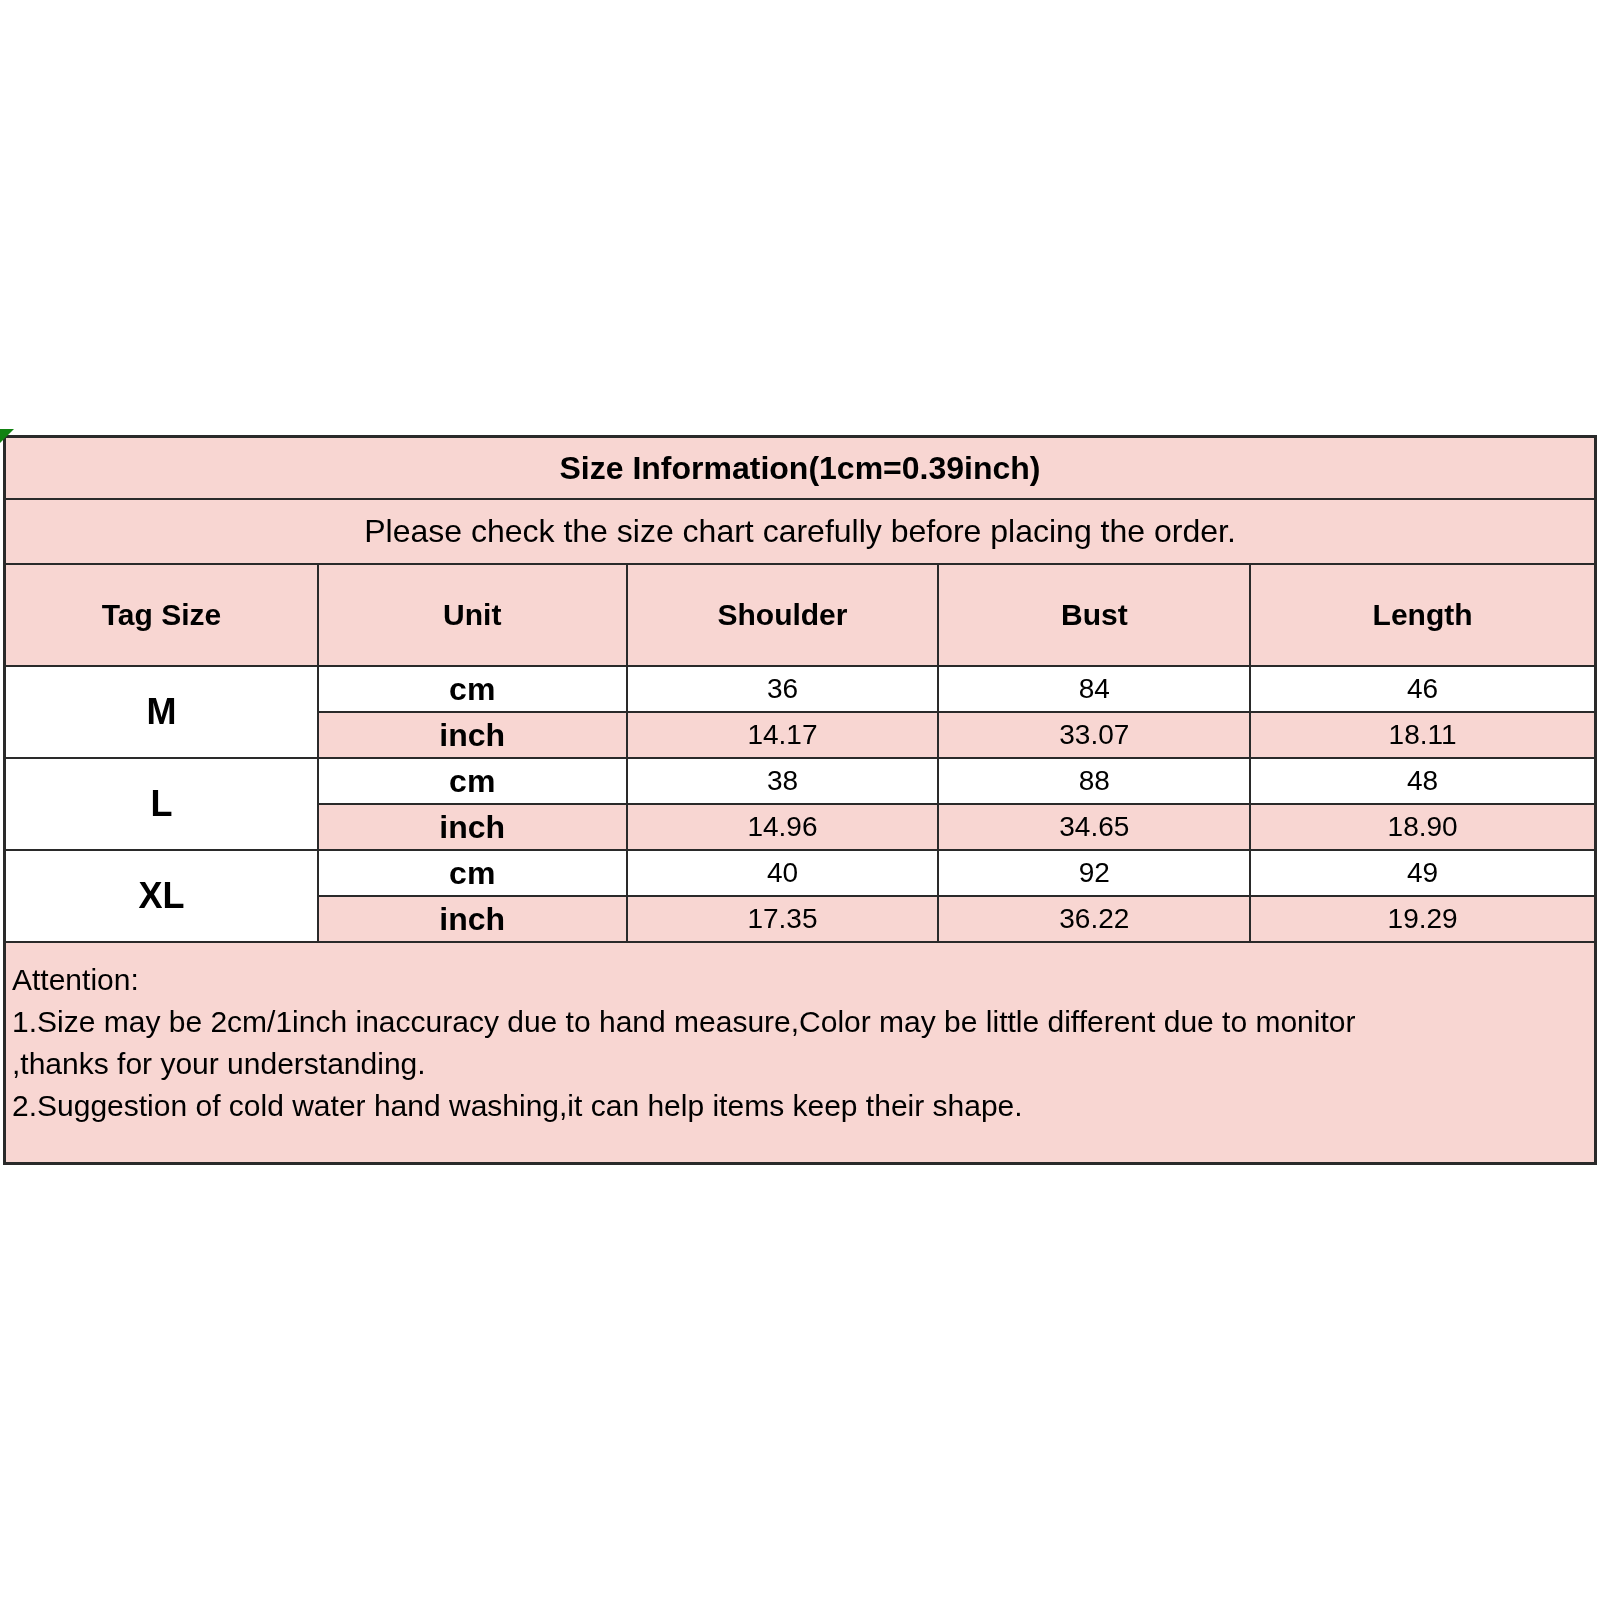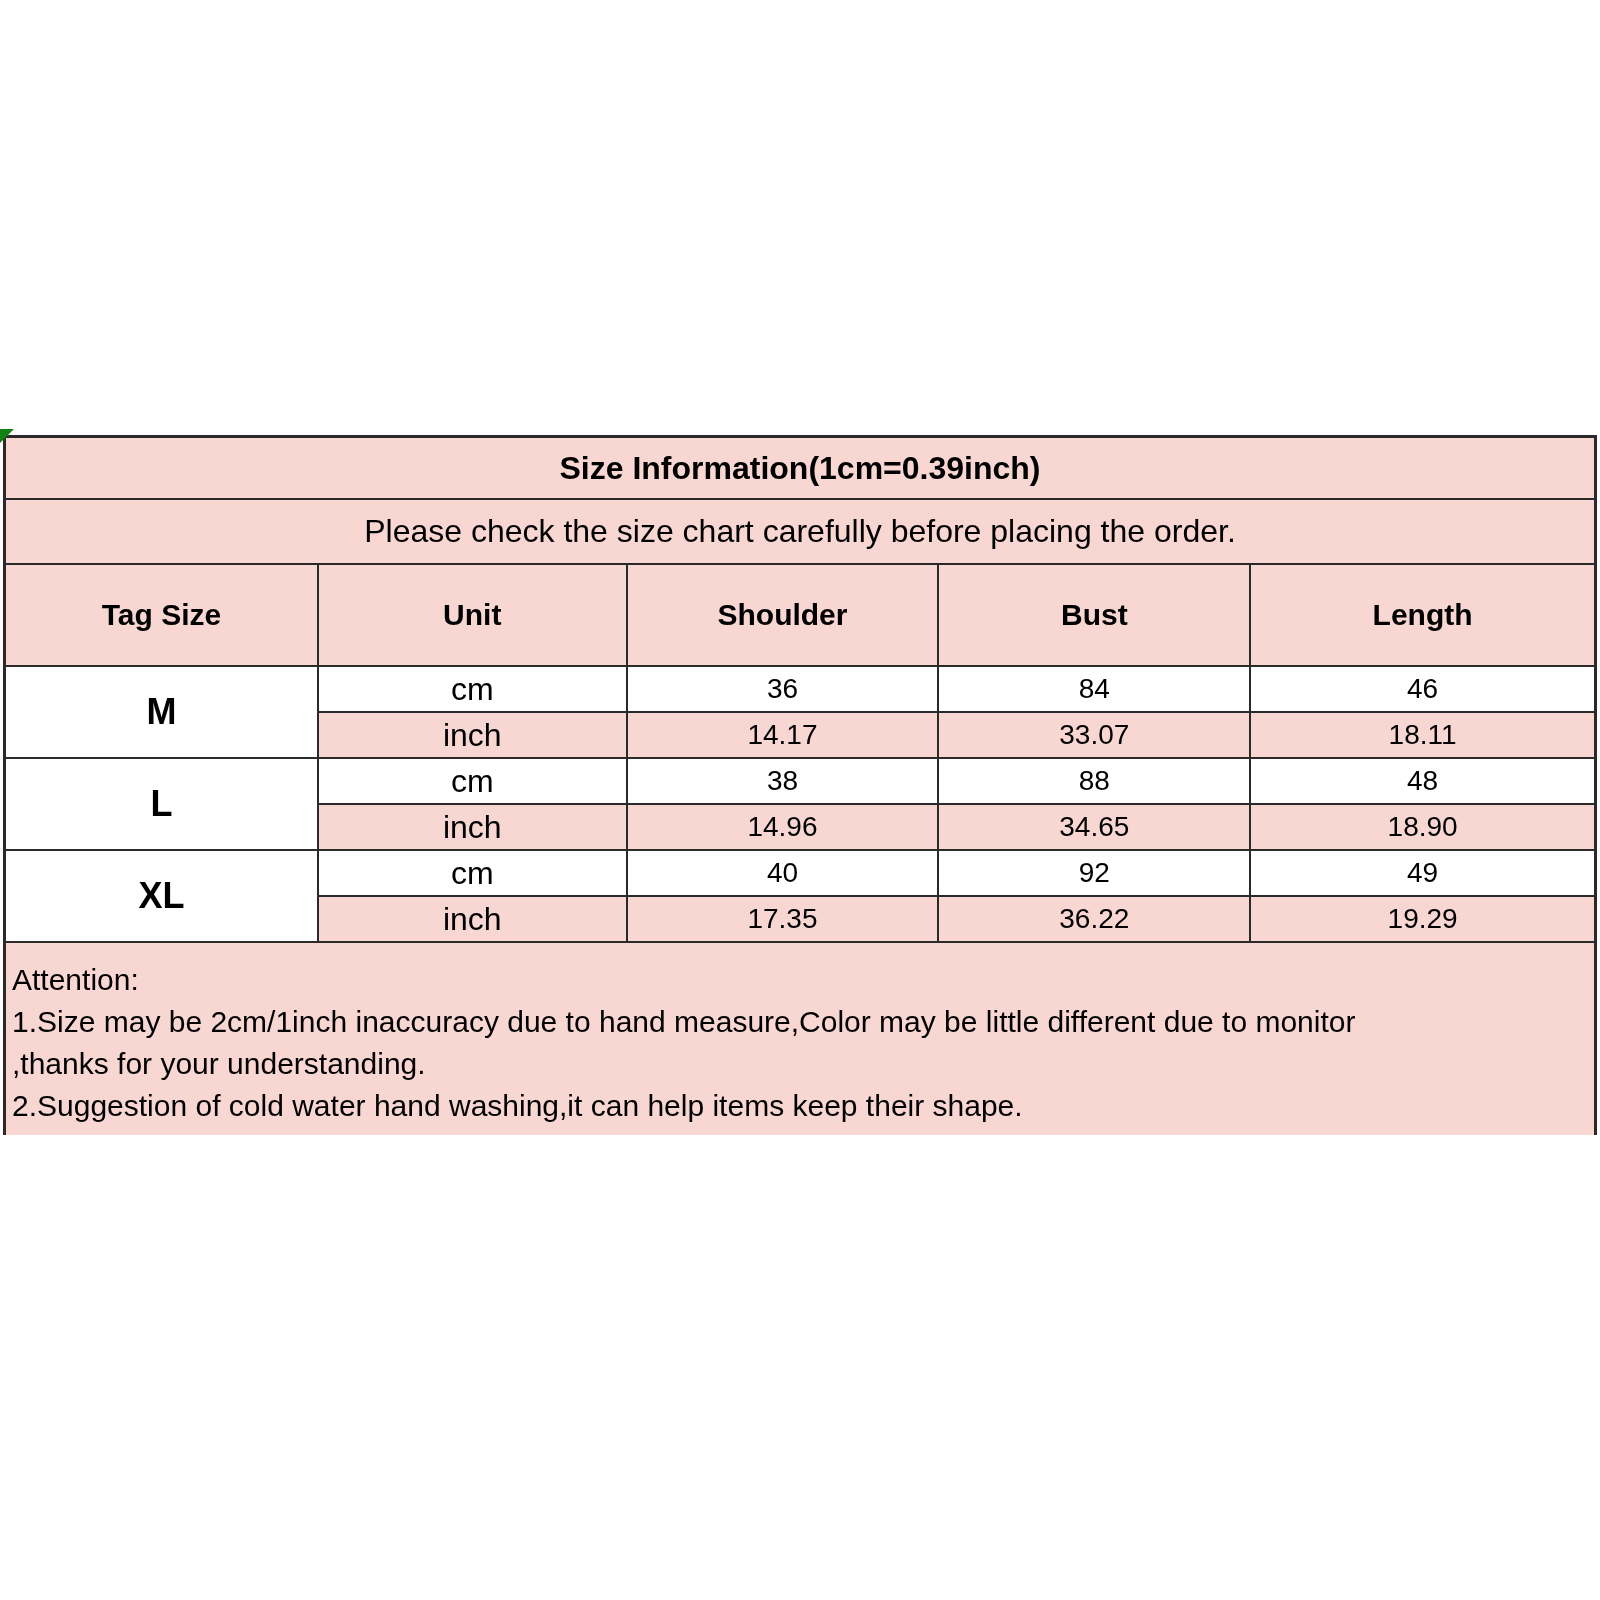--- a/index.html
+++ b/index.html
@@ -4,21 +4,21 @@
 <style>
   html, body { margin: 0; padding: 0; background: #ffffff; }
   body {
     width: 1600px; height: 1600px;
     font-family: "Liberation Sans", sans-serif;
     color: #000000;
     -webkit-font-smoothing: antialiased;
   }
   .canvas {
     position: relative;
-    width: 1600px; height: 1135px;
+    width: 1600px; height: 1600px;
     background: #ffffff;
     overflow: hidden;
   }
   .corner-flag {
     position: absolute;
     left: 0; top: 429px;
     width: 0; height: 0;
     border-top: 14px solid #128212;
     border-right: 14px solid transparent;
     z-index: 1;
@@ -46,21 +46,21 @@
   .pink  { background: #f8d6d2; }
   .white { background: #ffffff; }
   tr.r-title td { height: 60px; }
   tr.r-sub   td { height: 63px; }
   tr.r-head  th { height: 100px; }
   tr.r-data  td { height: 44px; }
   .title    { font-size: 32px; font-weight: 700; }
   .subtitle { font-size: 32px; font-weight: 400; }
   .size-table th { font-size: 30px; font-weight: 700; margin-top: 28px; }
   .tag  { font-size: 36px; font-weight: 700; }
-  .unit { font-size: 32px; font-weight: 400; }
+  .unit { font-size: 32px; font-weight: 700; }
   .val  { font-size: 28px; font-weight: 400; }
   td.attention {
     height: 195px;
     text-align: left;
     vertical-align: top;
     padding: 16px 16px 8px 6px;
     font-size: 30px;
     line-height: 42px;
   }
   .att-line { white-space: nowrap; }

